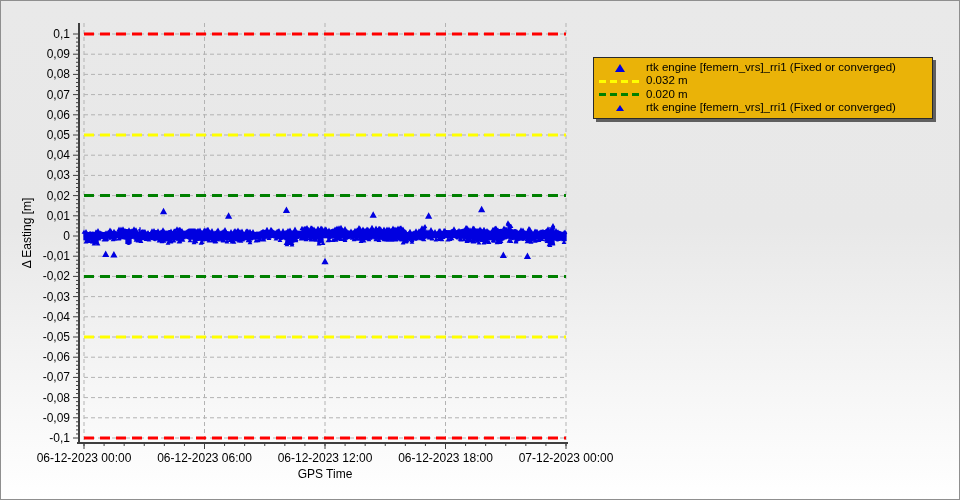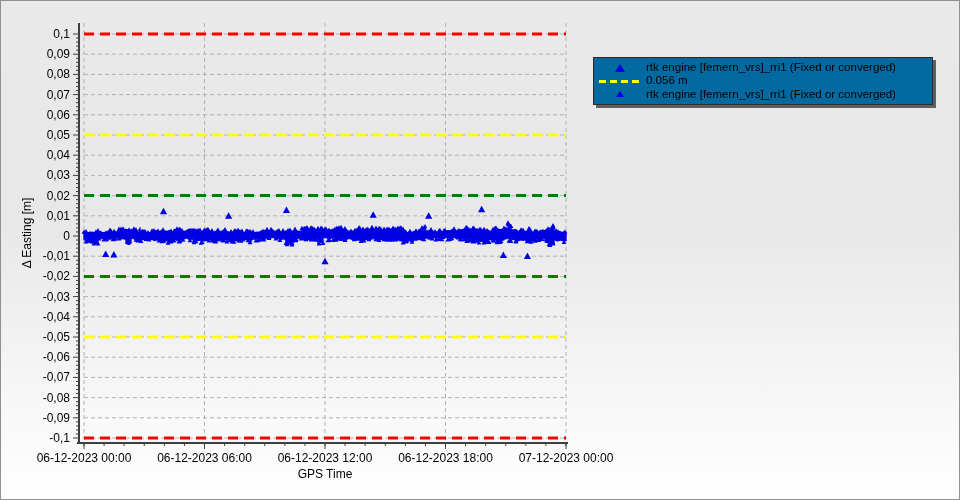--- a/index.html
+++ b/index.html
@@ -6,21 +6,21 @@
   body{
     width:960px;height:500px;
     font-family:"Liberation Sans","DejaVu Sans",sans-serif;
     position:relative;overflow:hidden;
     background:linear-gradient(180deg,#e9e9e9 0%,#e8e8e8 45%,#f7f7f7 80%,#ffffff 100%);
     box-sizing:border-box;border:1px solid #8f8f8f;
   }
   #plot-svg{position:absolute;left:0;top:0;}
   .legend{
     position:absolute;left:592px;top:56px;width:338px;
-    background:#0369a1;border:1px solid #2a2a2a;
+    background:#eab308;border:1px solid #2a2a2a;
     box-shadow:3px 3px 0 #5f5f5f;
     padding:3px 0 3px 0;
     font-size:11.5px;color:#000;
   }
   .legend-row{display:flex;align-items:center;height:13.4px;line-height:13.4px;}
   .legend-marker{width:52px;display:flex;justify-content:center;align-items:center;flex:0 0 52px;}
   .legend-label{white-space:nowrap;}
   .tri{width:0;height:0;border-left:5px solid transparent;border-right:5px solid transparent;border-bottom:8px solid #0000e0;display:inline-block;}
   .tri-small{width:0;height:0;border-left:4px solid transparent;border-right:4px solid transparent;border-bottom:6px solid #0000e0;display:inline-block;}
   .dashline{width:43px;height:3px;display:inline-block;}
@@ -231,21 +231,27 @@
     <div class="legend-row">
       <span class="legend-marker">
         <span class="tri" style="border-bottom-color: rgb(0, 0, 224);"></span>
       </span>
       <span class="legend-label">rtk engine [femern_vrs]_rri1 (Fixed or converged)</span>
     </div>
     <div class="legend-row">
       <span class="legend-marker">
         <span class="dashline" style="background: repeating-linear-gradient(90deg, rgb(255, 255, 0) 0px, rgb(255, 255, 0) 7px, transparent 7px, transparent 11px);"></span>
       </span>
-      <span class="legend-label">0.056 m</span>
+      <span class="legend-label">0.032 m</span>
+    </div>
+    <div class="legend-row">
+      <span class="legend-marker">
+        <span class="dashline" style="background: repeating-linear-gradient(90deg, rgb(0, 128, 0) 0px, rgb(0, 128, 0) 7px, transparent 7px, transparent 11px);"></span>
+      </span>
+      <span class="legend-label">0.020 m</span>
     </div>
     <div class="legend-row">
       <span class="legend-marker">
         <span class="tri-small" style="border-bottom-color: rgb(0, 0, 224);"></span>
       </span>
       <span class="legend-label">rtk engine [femern_vrs]_rri1 (Fixed or converged)</span>
     </div>
   </div>
 
 </body></html>

